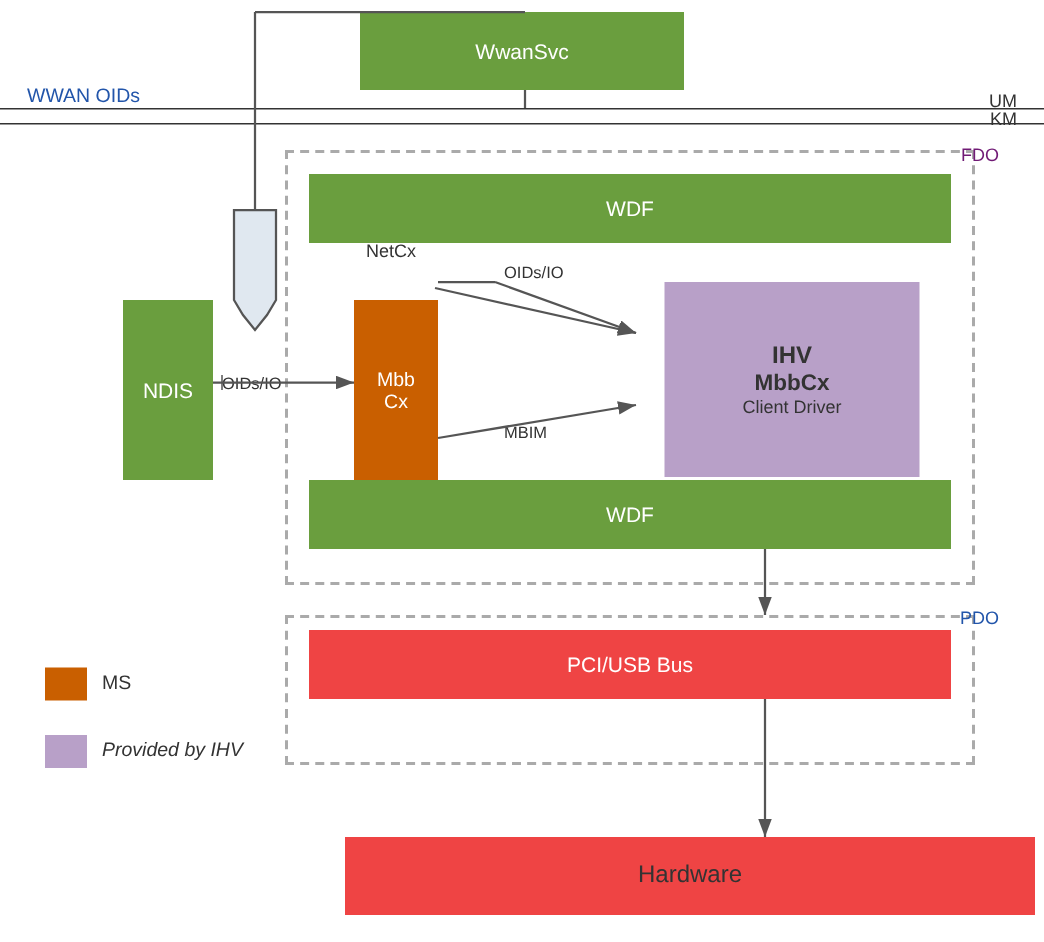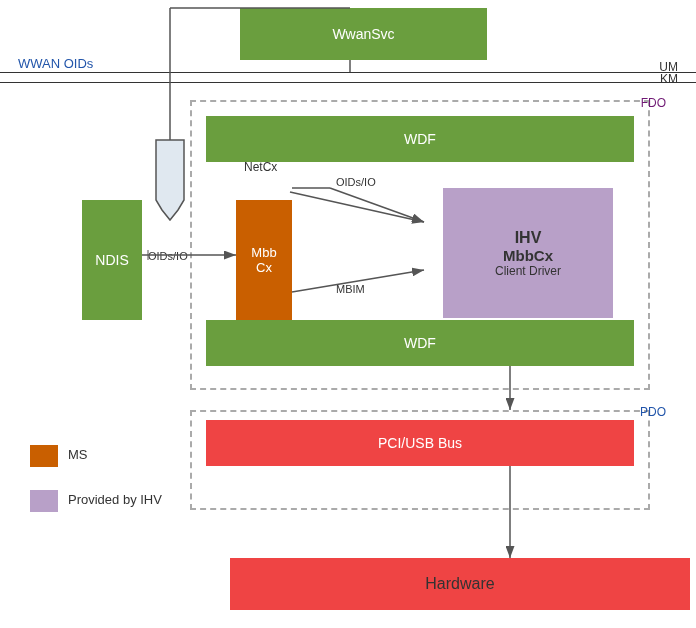--- a/index.html
+++ b/index.html
@@ -17,21 +17,21 @@
       position: absolute;
       top: 0; left: 0;
       width: 696px;
       height: 628px;
     }
 
     
     .wwansvc-box {
       position: absolute;
       top: 8px; left: 240px;
-      width: 247px; height: 52px;
+      width: 216px; height: 52px;
       background: #6a9e3e;
       display: flex; align-items: center; justify-content: center;
       color: #fff; font-size: 14px;
     }
 
     
     .um-line {
       position: absolute;
       top: 72px; left: 0; right: 0;
       height: 1px; background: #333;
@@ -202,21 +202,21 @@
     }
     .legend-ihv-box {
       position: absolute;
       top: 490px; left: 30px;
       width: 28px; height: 22px;
       background: #b8a0c8;
     }
     .legend-ihv-label {
       position: absolute;
       top: 492px; left: 68px;
-      color: #333; font-size: 13px;
+      color: #333; font-size: 13px; font-style: italic;
     }
 
     
     .arrows-svg {
       position: absolute;
       top: 0; left: 0;
       width: 696px; height: 628px;
       pointer-events: none;
     }
   </style>

